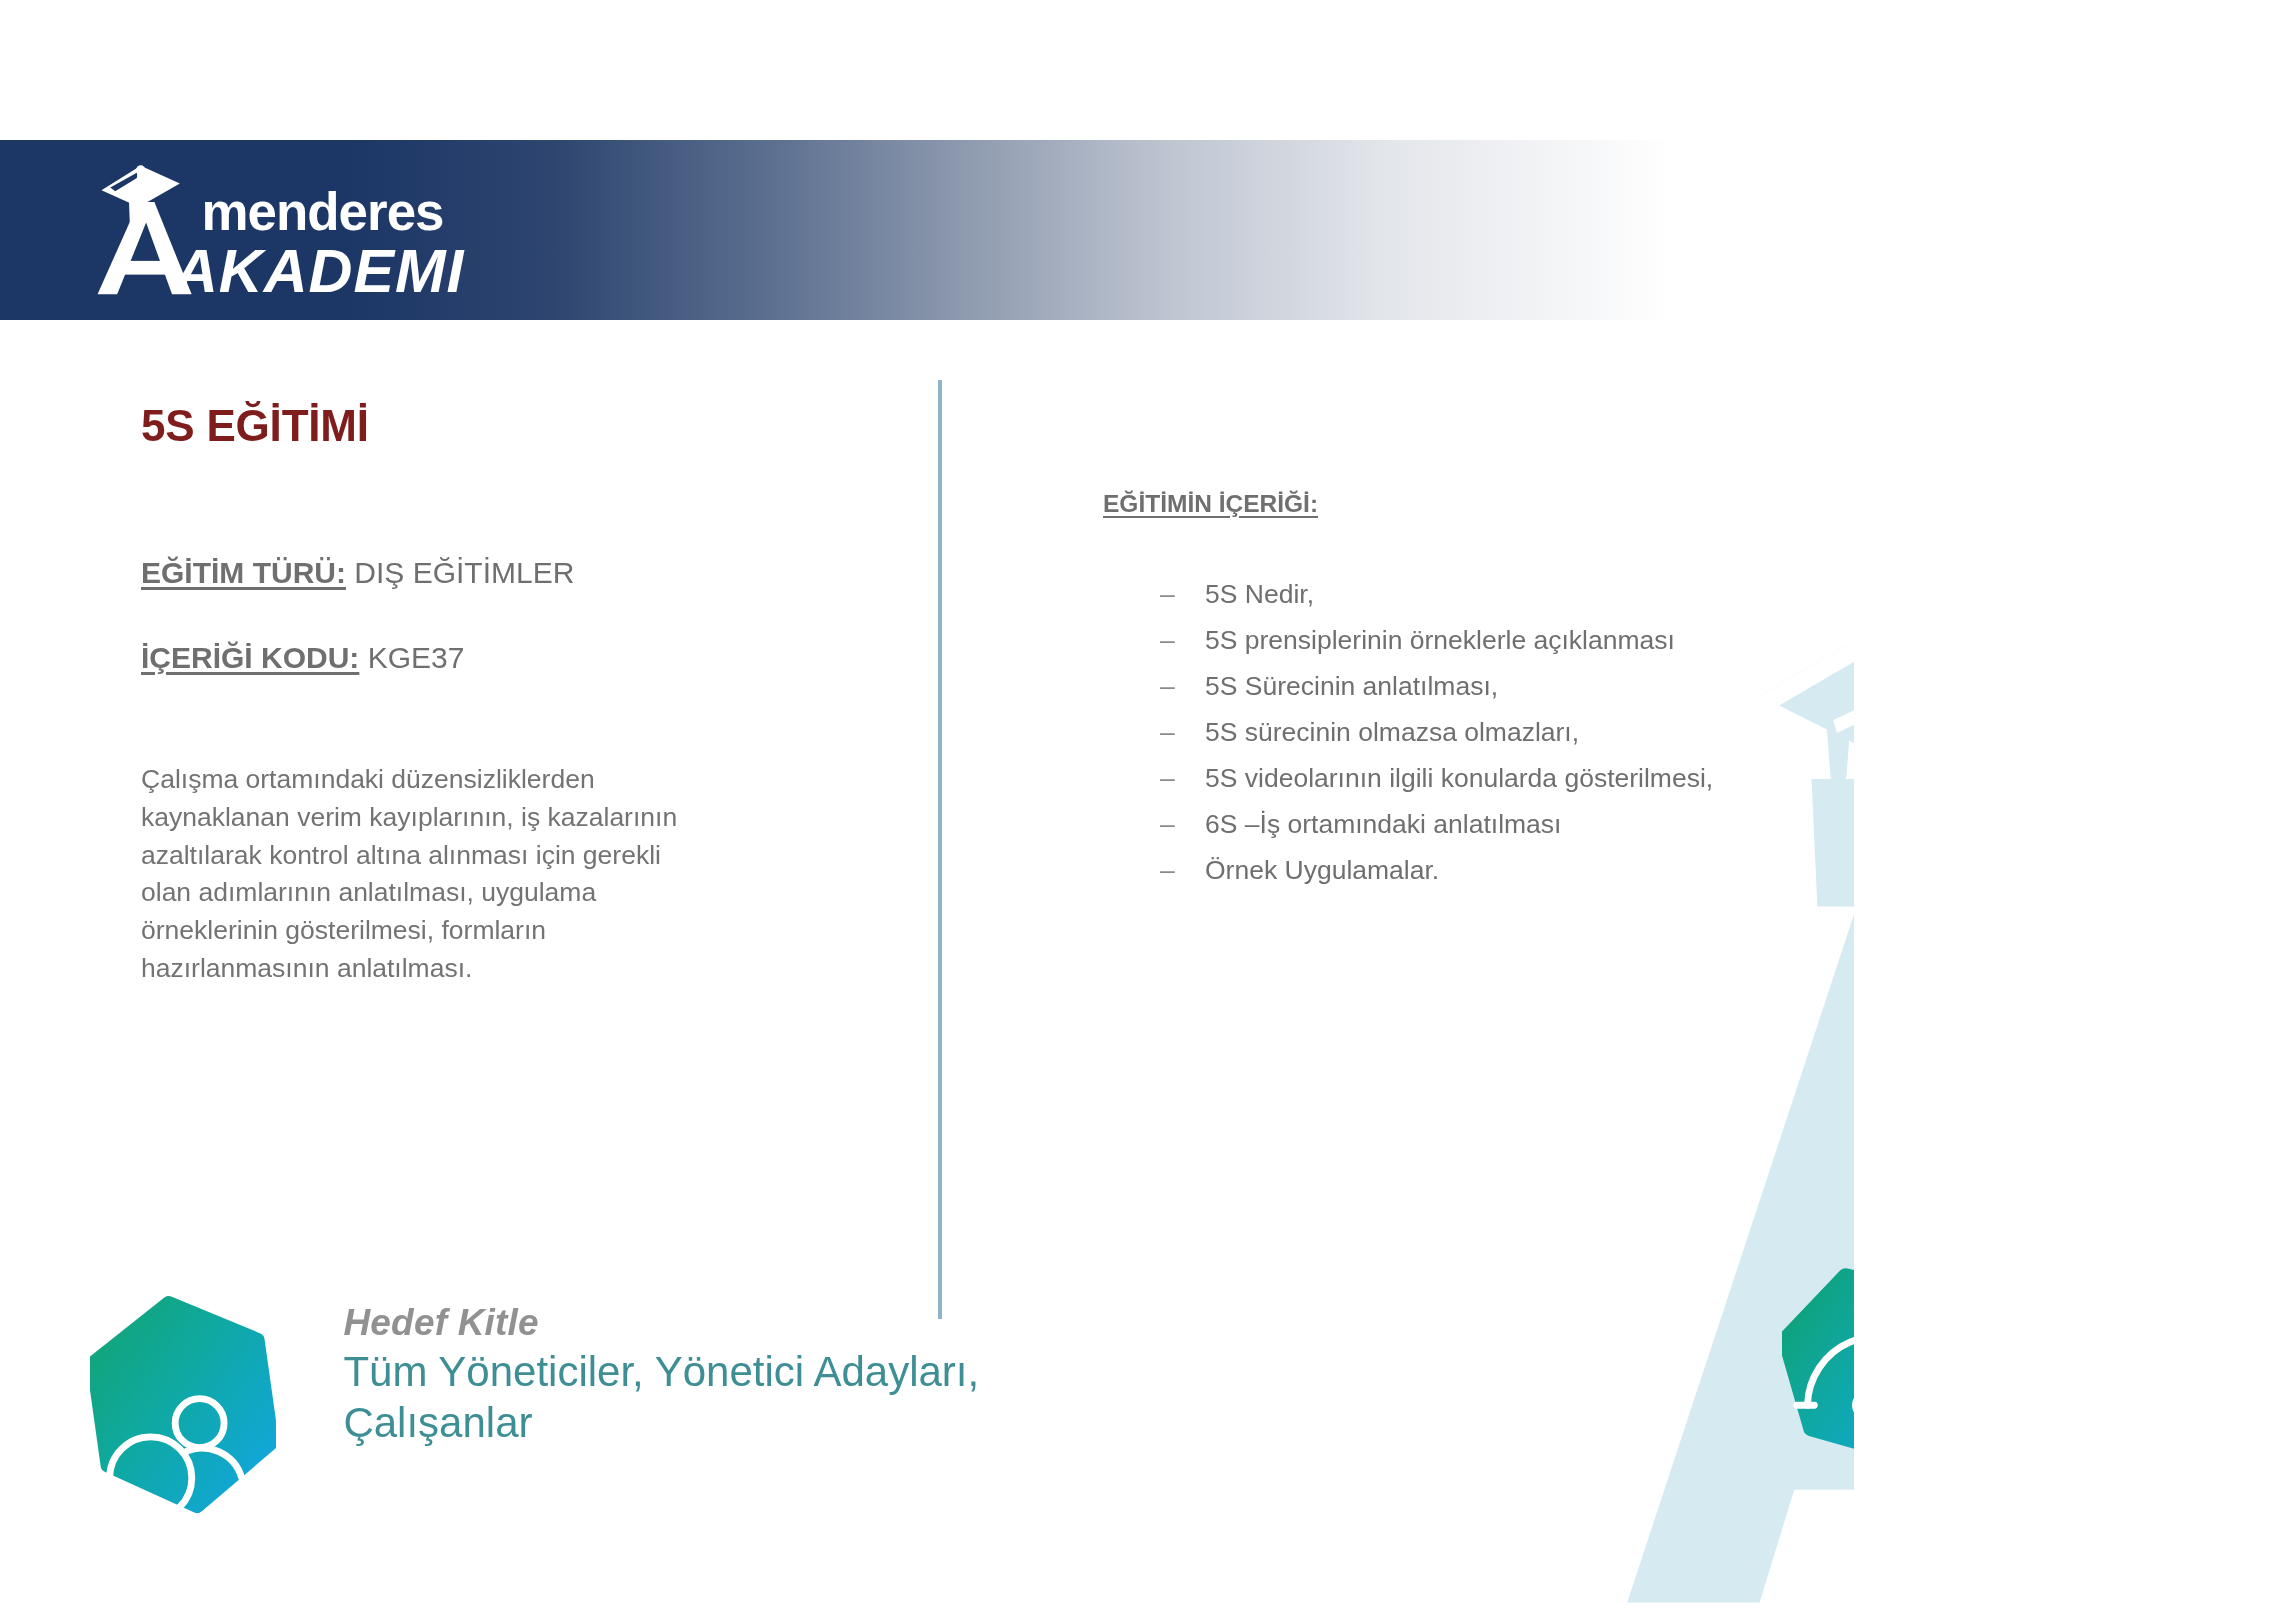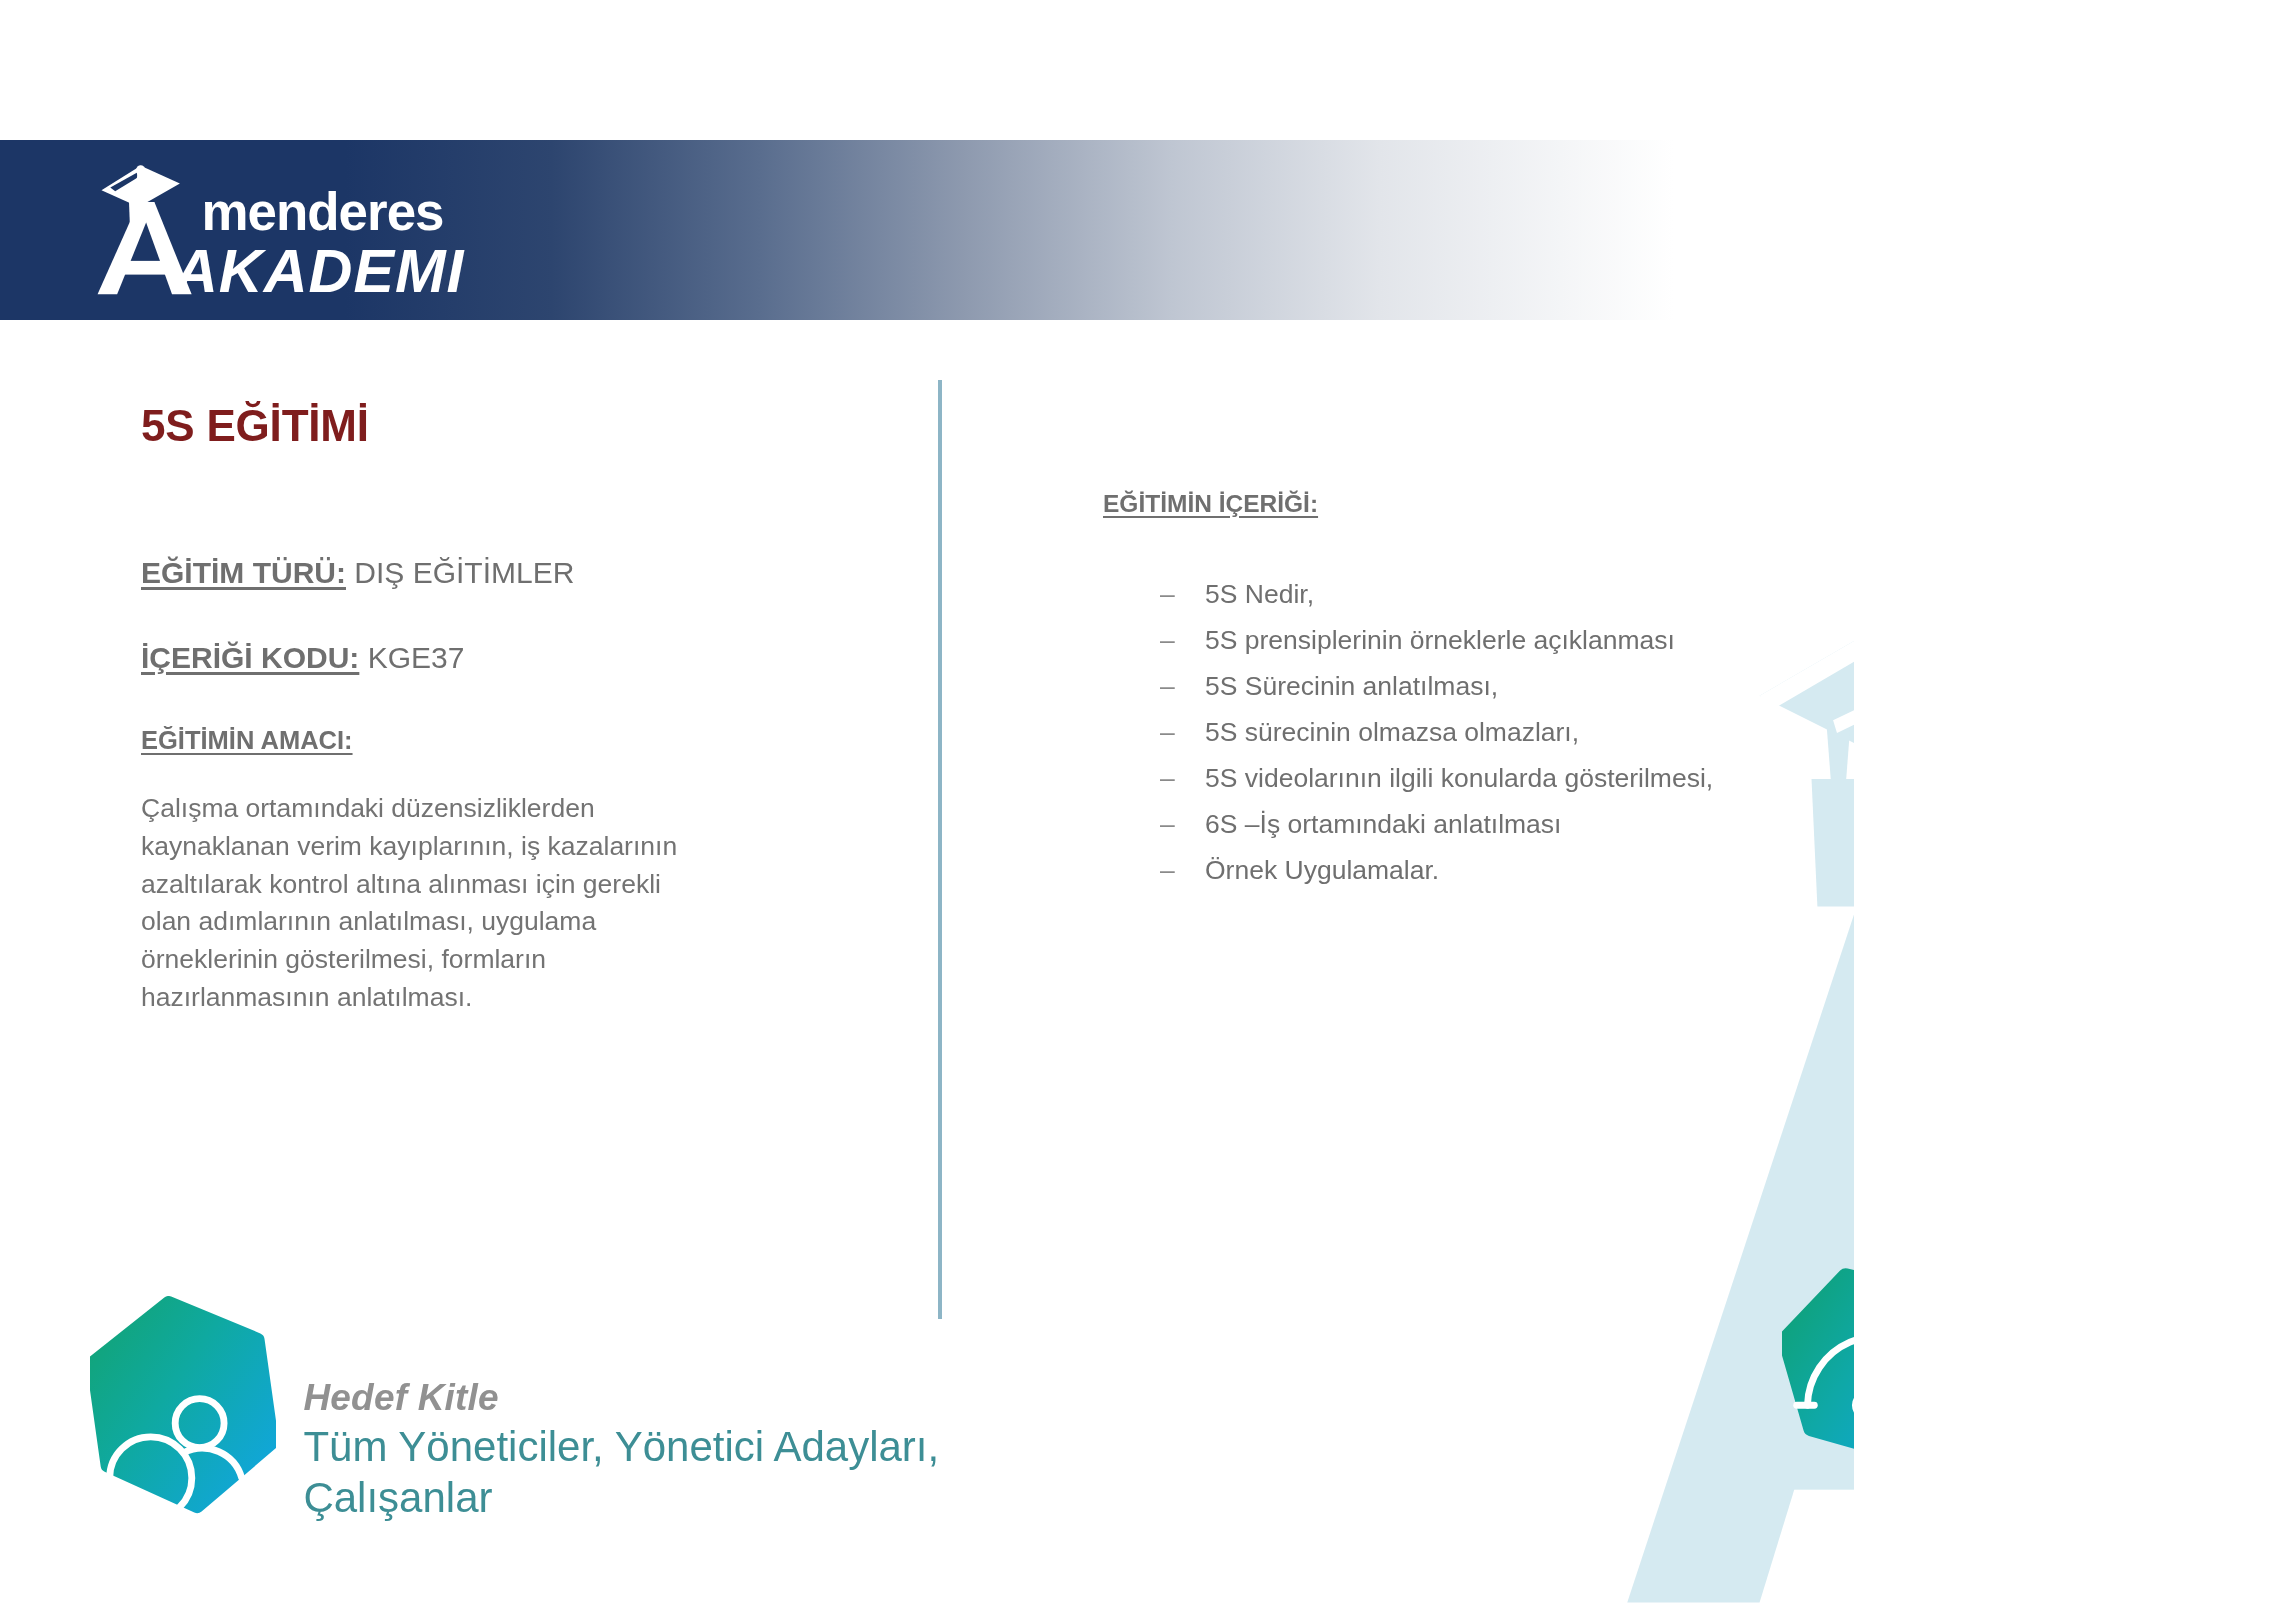--- a/index.html
+++ b/index.html
@@ -140,21 +140,22 @@
     position: absolute;
     left: 57px;
     top: 0;
     color: #8a8a8a;
   }
 
   
   .info-block {
     position: absolute;
     display: flex;
-    align-items: flex-end;
+    align-items: flex-start;
+    gap: 40px;
   }
   .hedef-block { left: 90px; top: 1296px; }
   .sure-block  { left: 1782px; top: 1262px; }
 
   .hex-icon { flex: 0 0 auto; }
 
   .info-text { margin-left: 21.6px; }
   .info-caption {
     font-size: 37px;
     font-style: italic;
@@ -243,21 +244,20 @@
 
     <div class="spacer-2"></div>
 
     <div class="meta-row">
       <span class="meta-label">İÇERİĞİ KODU:</span>
       <span class="meta-value">KGE37</span>
     </div>
 
     <div class="spacer-3"></div>
 
-    <div class="amac-label">EĞİTİMİN AMACI:</div>
 
     <p class="amac-body">Çalışma ortamındaki düzensizliklerden kaynaklanan verim kayıplarının, iş kazalarının azaltılarak kontrol altına alınması için gerekli olan adımlarının anlatılması, uygulama örneklerinin gösterilmesi, formların hazırlanmasının anlatılması.</p>
   </div>
 
   <div class="right-col">
     <div class="icerik-label">EĞİTİMİN İÇERİĞİ:</div>
 
     <ul class="icerik-list">
       <li><span class="dash">–</span><span>5S Nedir,</span></li>
       <li><span class="dash">–</span><span>5S prensiplerinin örneklerle açıklanması</span></li>

